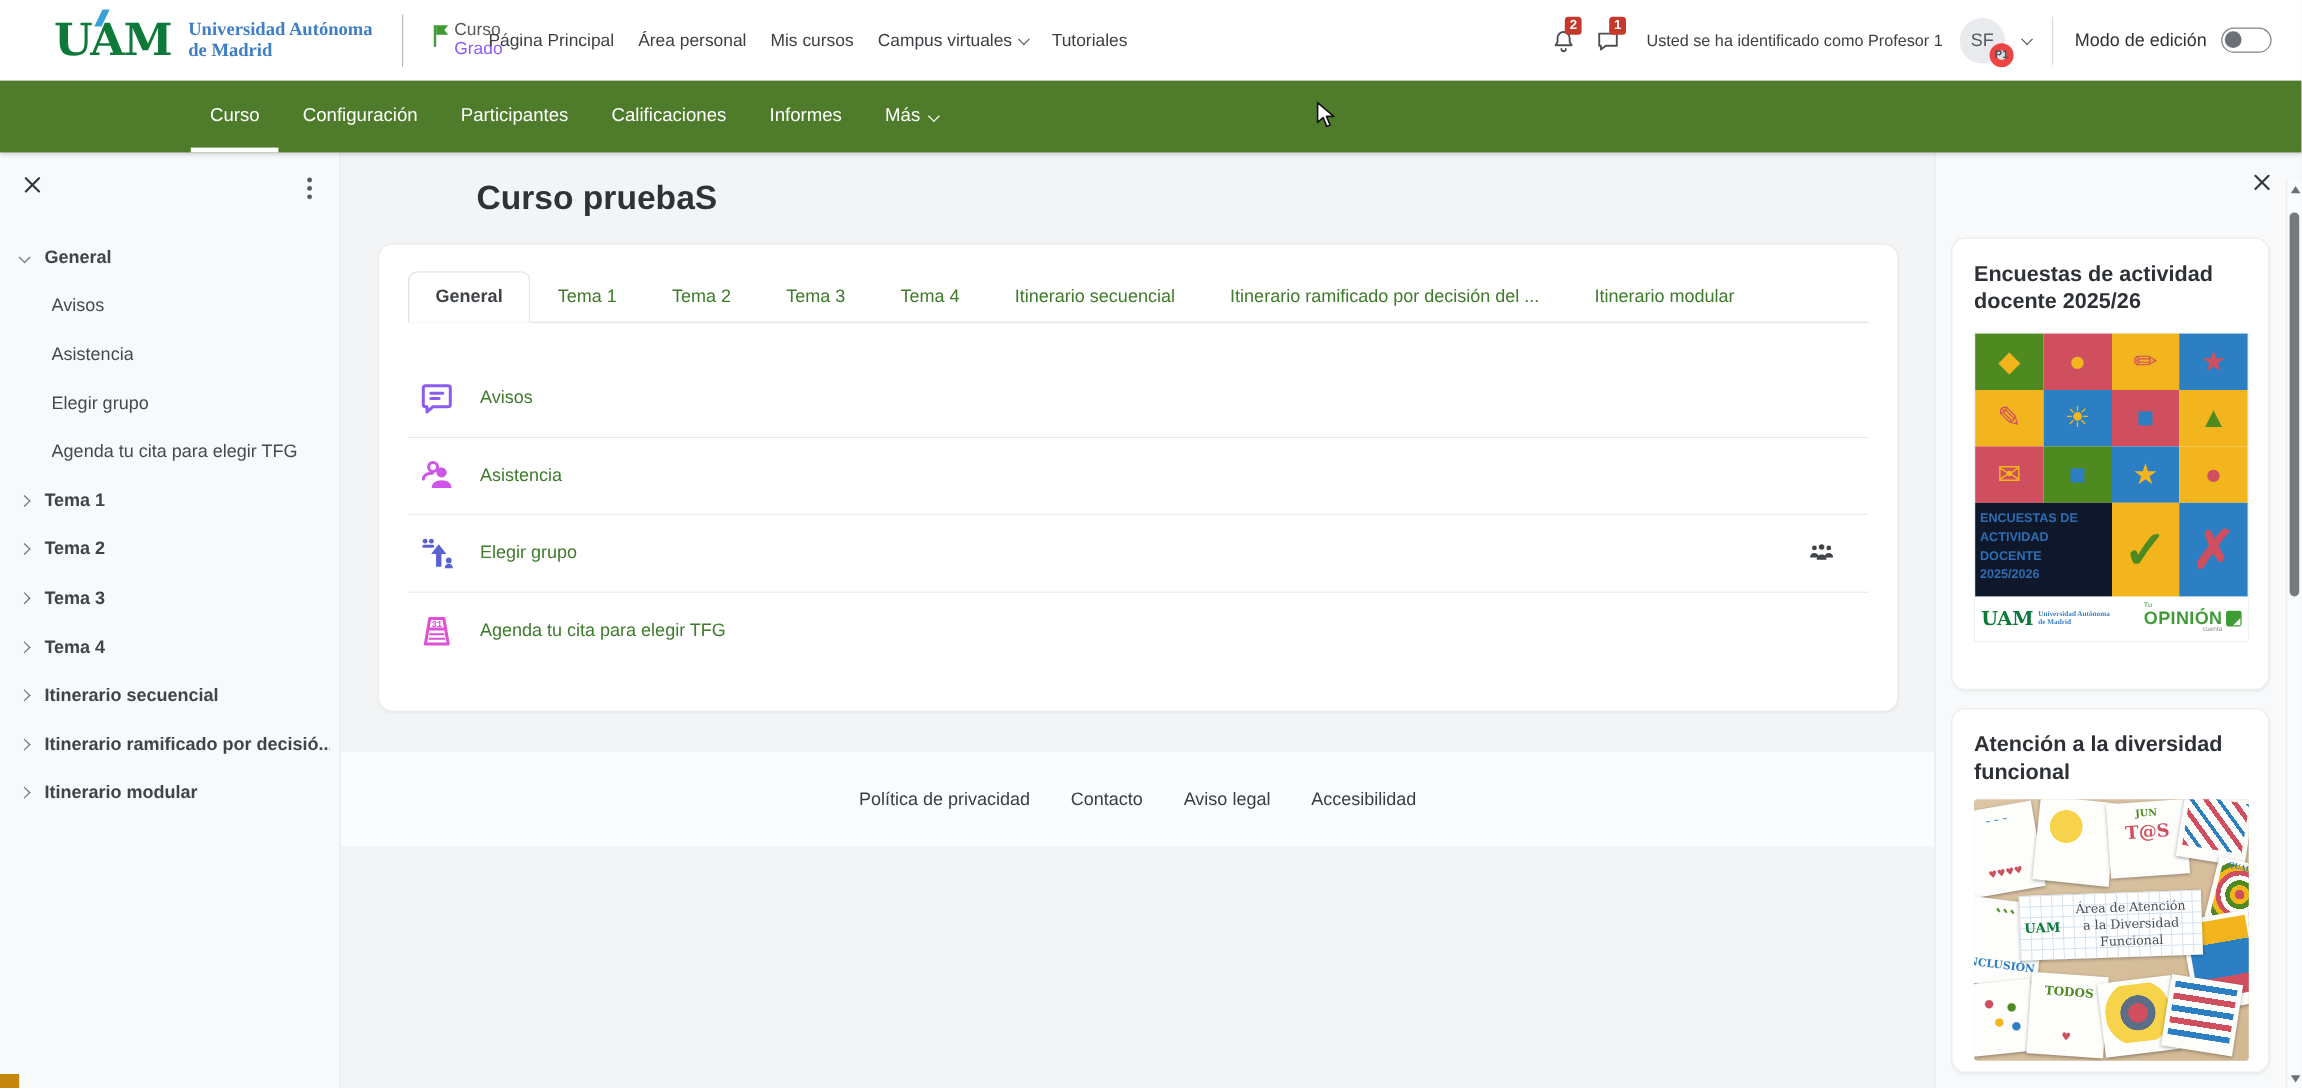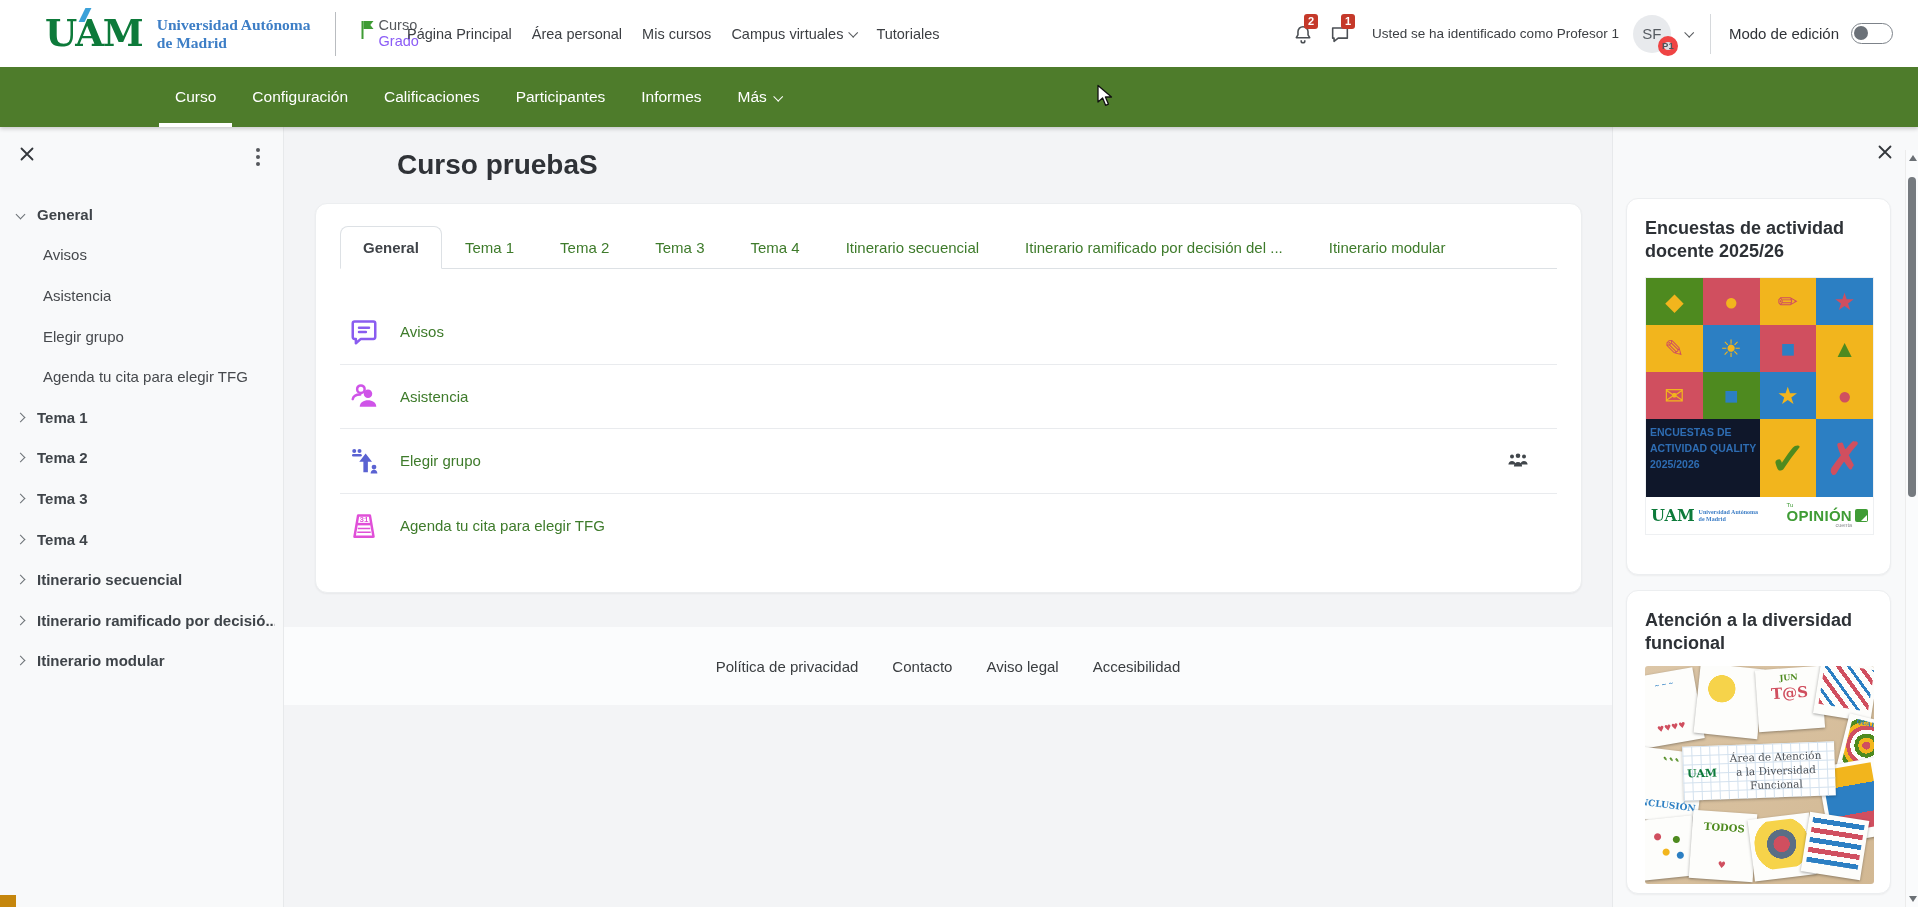--- a/index.html
+++ b/index.html
@@ -197,24 +197,24 @@
 </div>
 
 <div class="coursenav" id="coursenav">
     <div class="cnav-item active">
       <span>Curso</span>
     </div>
     <div class="cnav-item">
       <span>Configuración</span>
     </div>
     <div class="cnav-item">
+      <span>Participantes</span>
+    </div>
+    <div class="cnav-item">
       <span>Calificaciones</span>
-    </div>
-    <div class="cnav-item">
-      <span>Participantes</span>
     </div>
     <div class="cnav-item">
       <span>Informes</span>
     </div>
     <div class="cnav-item">
       <span>Más</span>
       <i class="chev"></i>
     </div>
   </div>
 
@@ -377,21 +377,21 @@
           <div class="tile" style="background: rgb(208, 79, 95); color: rgb(44, 127, 195);">■</div>
           <div class="tile" style="background: rgb(242, 181, 29); color: rgb(78, 138, 31);">▲</div>
           <div class="tile" style="background: rgb(208, 79, 95); color: rgb(242, 181, 29);">✉</div>
           <div class="tile" style="background: rgb(78, 138, 31); color: rgb(44, 127, 195);">■</div>
           <div class="tile" style="background: rgb(44, 127, 195); color: rgb(242, 181, 29);">★</div>
           <div class="tile" style="background: rgb(242, 181, 29); color: rgb(208, 79, 95);">●</div>
         </div>
       <div class="banner-row4">
         <div class="banner-text">
           <div>ENCUESTAS DE</div>
-          <div>ACTIVIDAD QUALITY</div>
+          <div>ACTIVIDAD DOCENTE</div>
           <div>2025/2026</div>
         </div>
         <div class="big-tile" id="checkTile" style="background: rgb(242, 181, 29); color: rgb(78, 138, 31);">✓</div>
         <div class="big-tile" id="crossTile" style="background: rgb(44, 127, 195); color: rgb(208, 79, 95);">✗</div>
       </div>
       <div class="banner-logos">
         <div class="uam-mini">
           <span class="uam-mini-mark">UAM</span>
           <span class="uam-mini-sub">
             <div>Universidad Autónoma</div>

